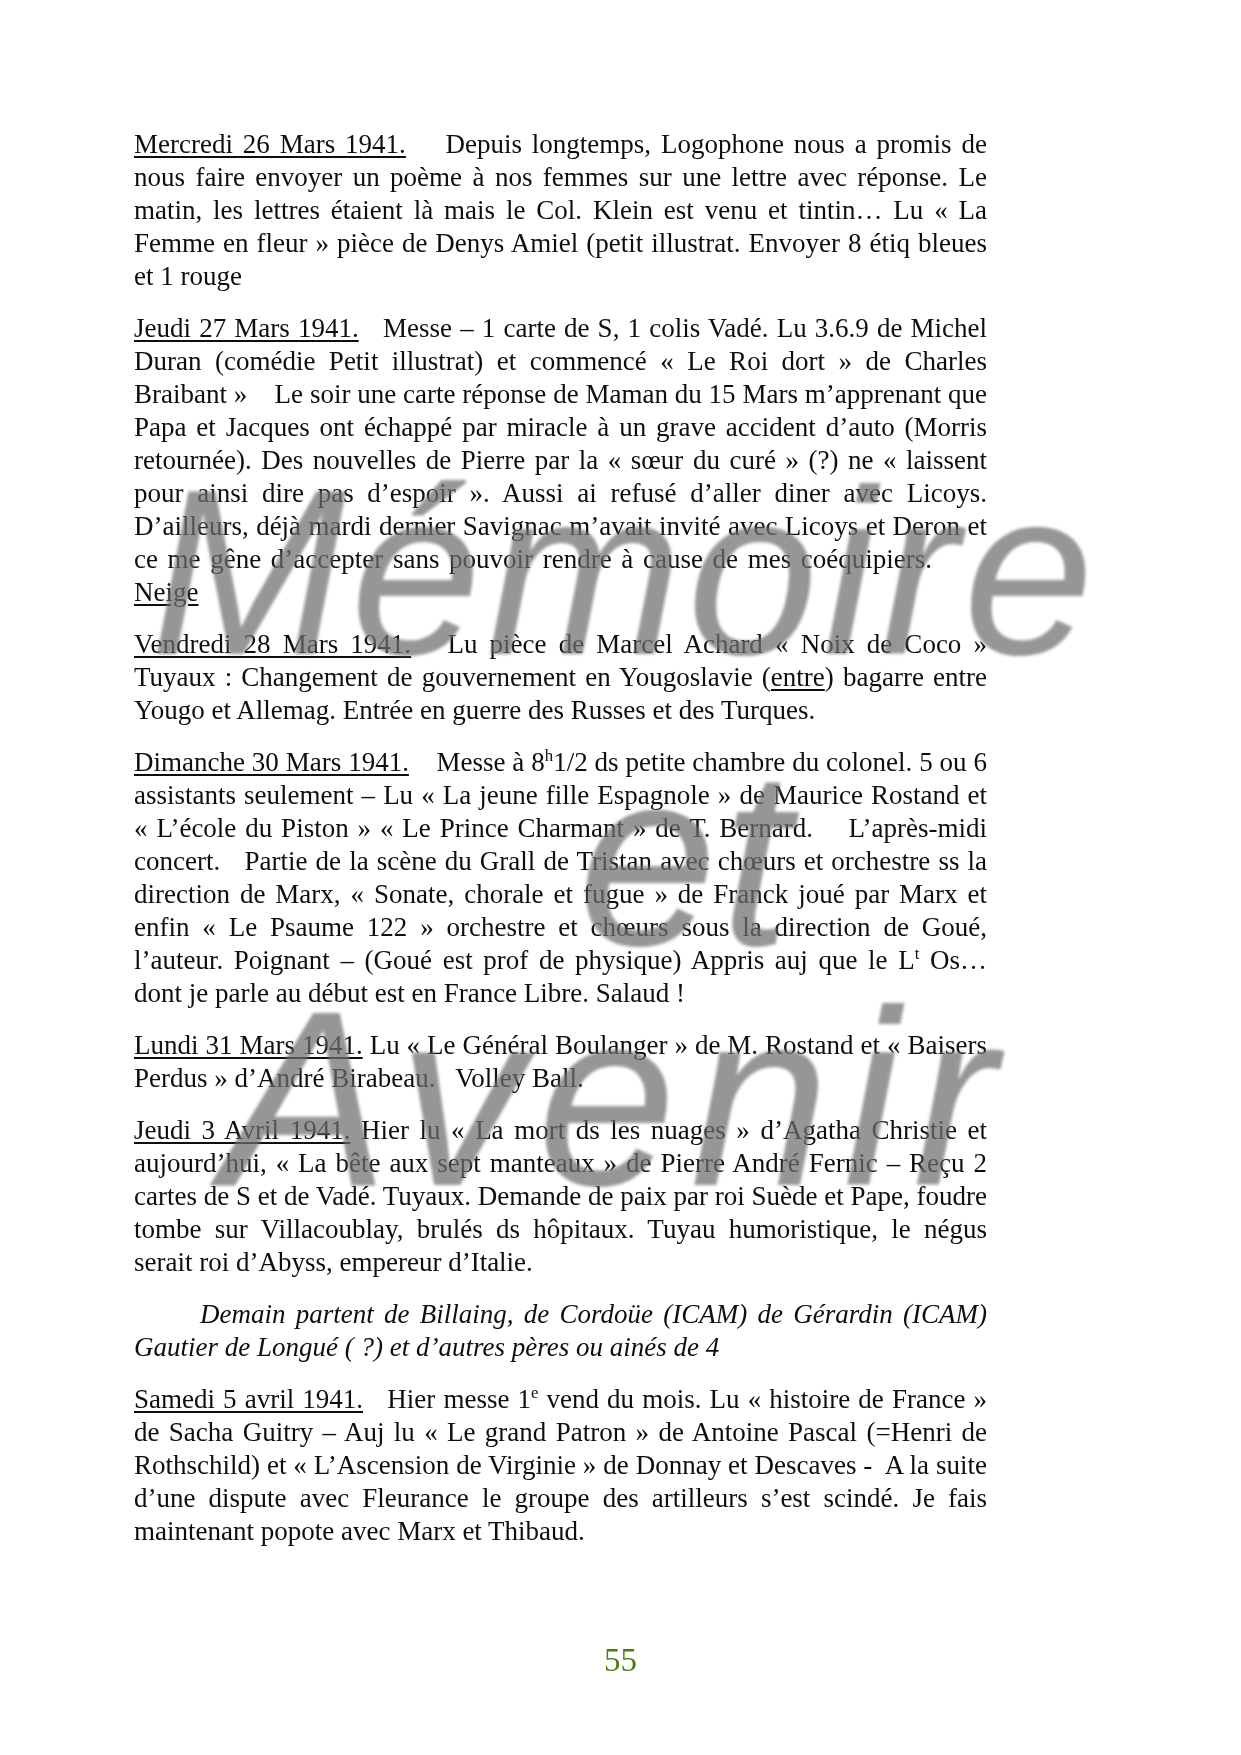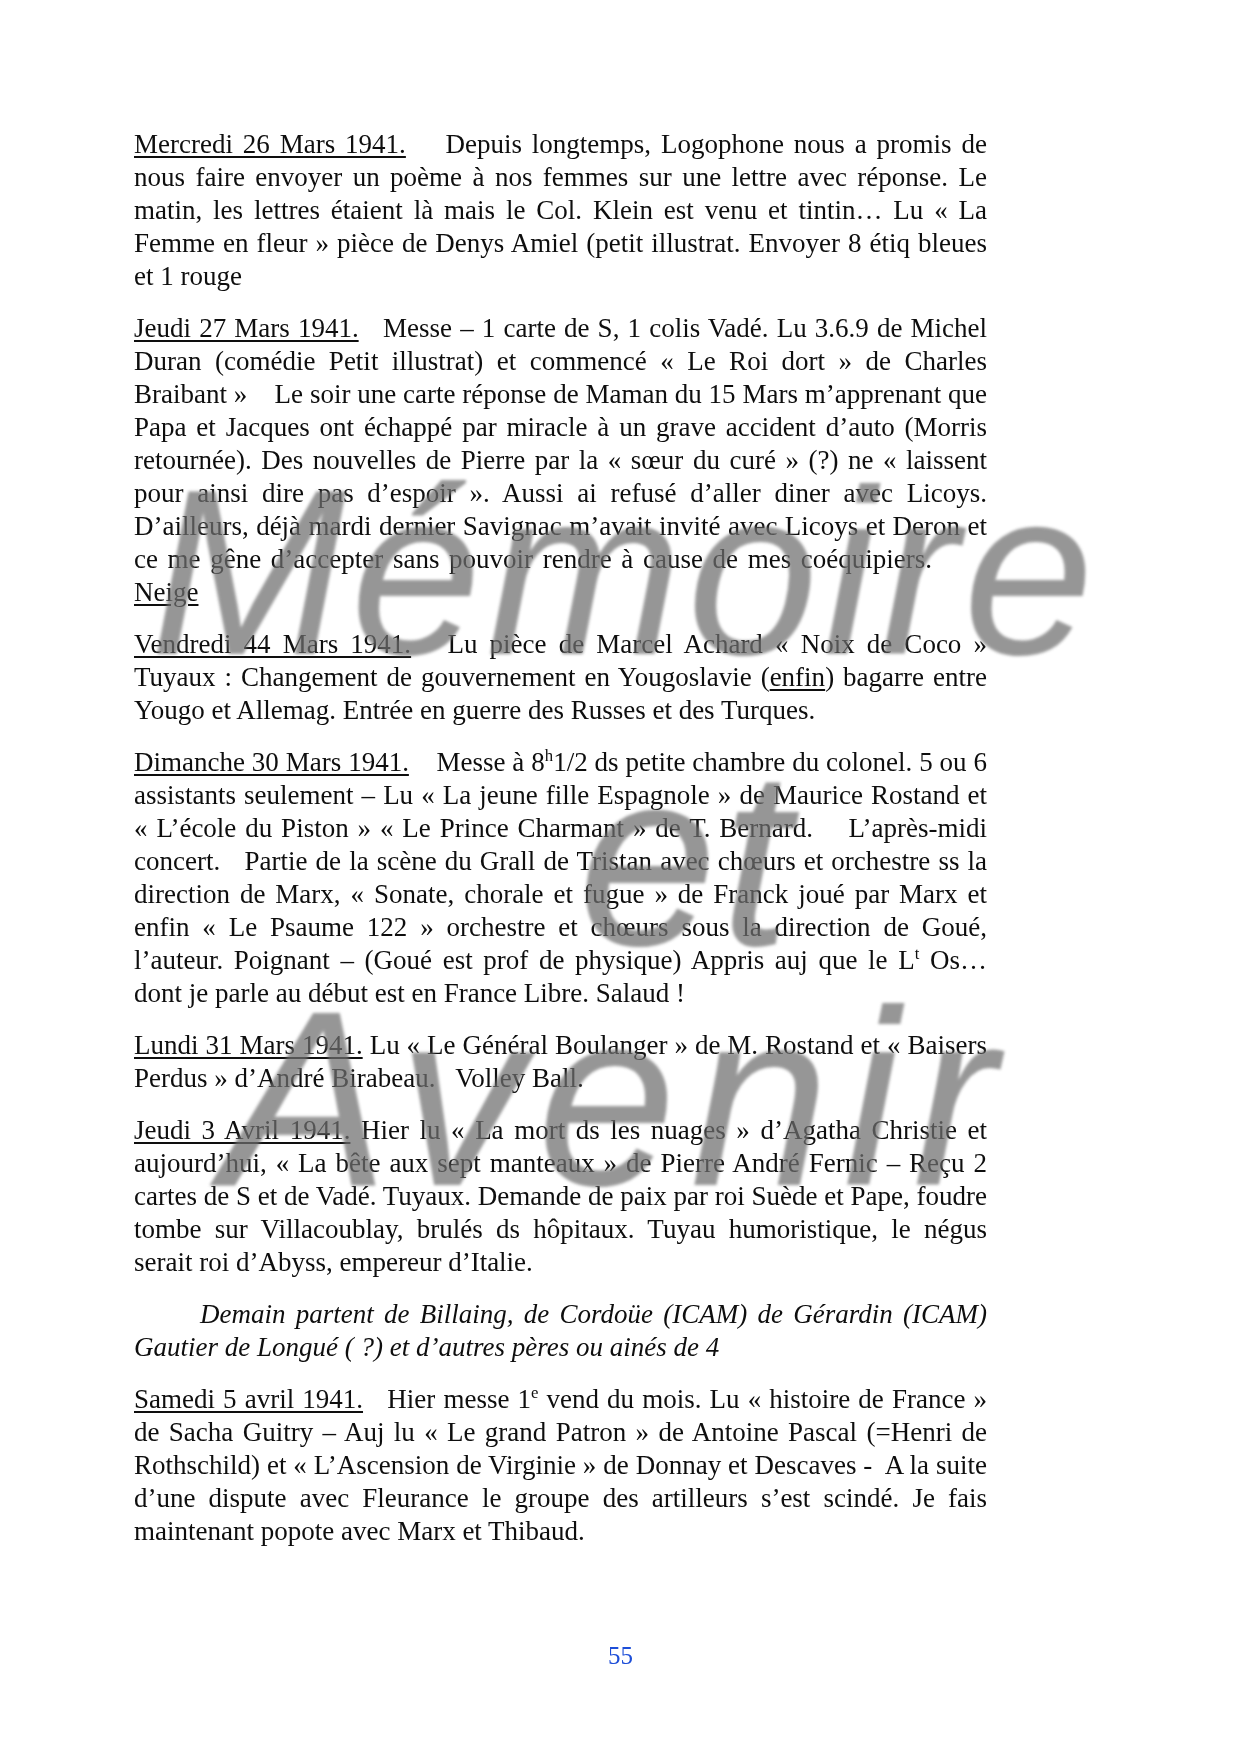--- a/index.html
+++ b/index.html
@@ -21,21 +21,21 @@
     font-size:27px; line-height:33px;
     text-align:justify; text-justify:inter-word;
     color:#0e0e0e;
     margin:0 0 19px 0;
   }
   .para.indent { text-indent:66px;font-style:italic; }
   .u { text-decoration:underline; text-underline-offset:3px; }
   .sup { font-size:0.62em; vertical-align:super; line-height:0; }
   .page-number {
     position:absolute; left:0; top:1642px; width:1241px;
-    text-align:center; font-size:25px; color:#1d4ed8;
+    text-align:center; font-size:33px; color:#4d7c0f;
     z-index:1;
   }
   .wm {
     position:absolute;
     font-family:"Liberation Sans","DejaVu Sans",sans-serif;
     font-style:italic;
     color:#6f6f6f; opacity:0.72;
     z-index:5; pointer-events:none;
     filter:blur(1.5px);
     line-height:1; white-space:nowrap;
@@ -45,21 +45,21 @@
   .wm-3 { left:222px; top:974px; font-size:250px; letter-spacing:14px; }
 </style>
 </head>
 <body>
 
 <div class="page">
 
   <div class="content">
       <p class="para"><span class="u">Mercredi 26 Mars 1941.</span><span>&nbsp;&nbsp;&nbsp; Depuis longtemps, Logophone nous a promis de nous faire envoyer un poème à nos femmes sur une lettre avec réponse. Le matin, les lettres étaient là mais le Col. Klein est venu et tintin… Lu « La Femme en fleur » pièce de Denys Amiel (petit illustrat. Envoyer 8 étiq bleues et 1 rouge</span></p>
       <p class="para"><span class="u">Jeudi 27 Mars 1941.</span><span>&nbsp;&nbsp; Messe – 1 carte de S, 1 colis Vadé. Lu 3.6.9 de Michel Duran (comédie Petit illustrat) et commencé « Le Roi dort » de Charles Braibant »&nbsp;&nbsp;&nbsp; Le soir une carte réponse de Maman du 15 Mars m’apprenant que Papa et Jacques ont échappé par miracle à un grave accident d’auto (Morris retournée). Des nouvelles de Pierre par la « sœur du curé » (?) ne « laissent pour ainsi dire pas d’espoir ». Aussi ai refusé d’aller diner avec Licoys. D’ailleurs, déjà mardi dernier Savignac m’avait invité avec Licoys et Deron et ce me gêne d’accepter sans pouvoir rendre à cause de mes coéquipiers.</span><span>&nbsp;&nbsp;&nbsp;&nbsp;&nbsp;&nbsp; </span><span class="u">Neige</span></p>
-      <p class="para"><span class="u">Vendredi 44 Mars 1941.</span><span>&nbsp;&nbsp; Lu pièce de Marcel Achard « Noix de Coco » Tuyaux : Changement de gouvernement en Yougoslavie (</span><span class="u">enfin</span><span>) bagarre entre Yougo et Allemag. Entrée en guerre des Russes et des Turques.</span></p>
+      <p class="para"><span class="u">Vendredi 28 Mars 1941.</span><span>&nbsp;&nbsp; Lu pièce de Marcel Achard « Noix de Coco » Tuyaux : Changement de gouvernement en Yougoslavie (</span><span class="u">entre</span><span>) bagarre entre Yougo et Allemag. Entrée en guerre des Russes et des Turques.</span></p>
       <p class="para"><span class="u">Dimanche 30 Mars 1941.</span><span>&nbsp;&nbsp;&nbsp; Messe à 8</span><span class="sup">h</span><span>1/2 ds petite chambre du colonel. 5 ou 6 assistants seulement – Lu « La jeune fille Espagnole » de Maurice Rostand et « L’école du Piston » « Le Prince Charmant » de T. Bernard.&nbsp;&nbsp;&nbsp; L’après-midi concert.&nbsp;&nbsp; Partie de la scène du Grall de Tristan avec chœurs et orchestre ss la direction de Marx, « Sonate, chorale et fugue » de Franck joué par Marx et enfin « Le Psaume 122 » orchestre et chœurs sous la direction de Goué, l’auteur. Poignant – (Goué est prof de physique) Appris auj que le L</span><span class="sup">t</span><span> Os… dont je parle au début est en France Libre. Salaud !</span></p>
       <p class="para"><span class="u">Lundi 31 Mars 1941.</span><span> Lu « Le Général Boulanger » de M. Rostand et « Baisers Perdus » d’André Birabeau.&nbsp;&nbsp; Volley Ball.</span></p>
       <p class="para"><span class="u">Jeudi 3 Avril 1941.</span><span> Hier lu « La mort ds les nuages » d’Agatha Christie et aujourd’hui, « La bête aux sept manteaux » de Pierre André Fernic – Reçu 2 cartes de S et de Vadé. Tuyaux. Demande de paix par roi Suède et Pape, foudre tombe sur Villacoublay, brulés ds hôpitaux. Tuyau humoristique, le négus serait roi d’Abyss, empereur d’Italie.</span></p>
       <p class="para indent"><span>Demain partent de Billaing, de Cordoüe (ICAM) de Gérardin (ICAM) Gautier de Longué ( ?) et d’autres pères ou ainés de 4</span></p>
       <p class="para"><span class="u">Samedi 5 avril 1941.</span><span>&nbsp;&nbsp; Hier messe 1</span><span class="sup">e</span><span> vend du mois. Lu « histoire de France » de Sacha Guitry – Auj lu « Le grand Patron » de Antoine Pascal (=Henri de Rothschild) et « L’Ascension de Virginie » de Donnay et Descaves -&nbsp; A la suite d’une dispute avec Fleurance le groupe des artilleurs s’est scindé. Je fais maintenant popote avec Marx et Thibaud.</span></p>
     </div>
 
   <div class="wm wm-1">Mémoire</div>
   <div class="wm wm-2">et</div>
   <div class="wm wm-3">Avenir</div>

